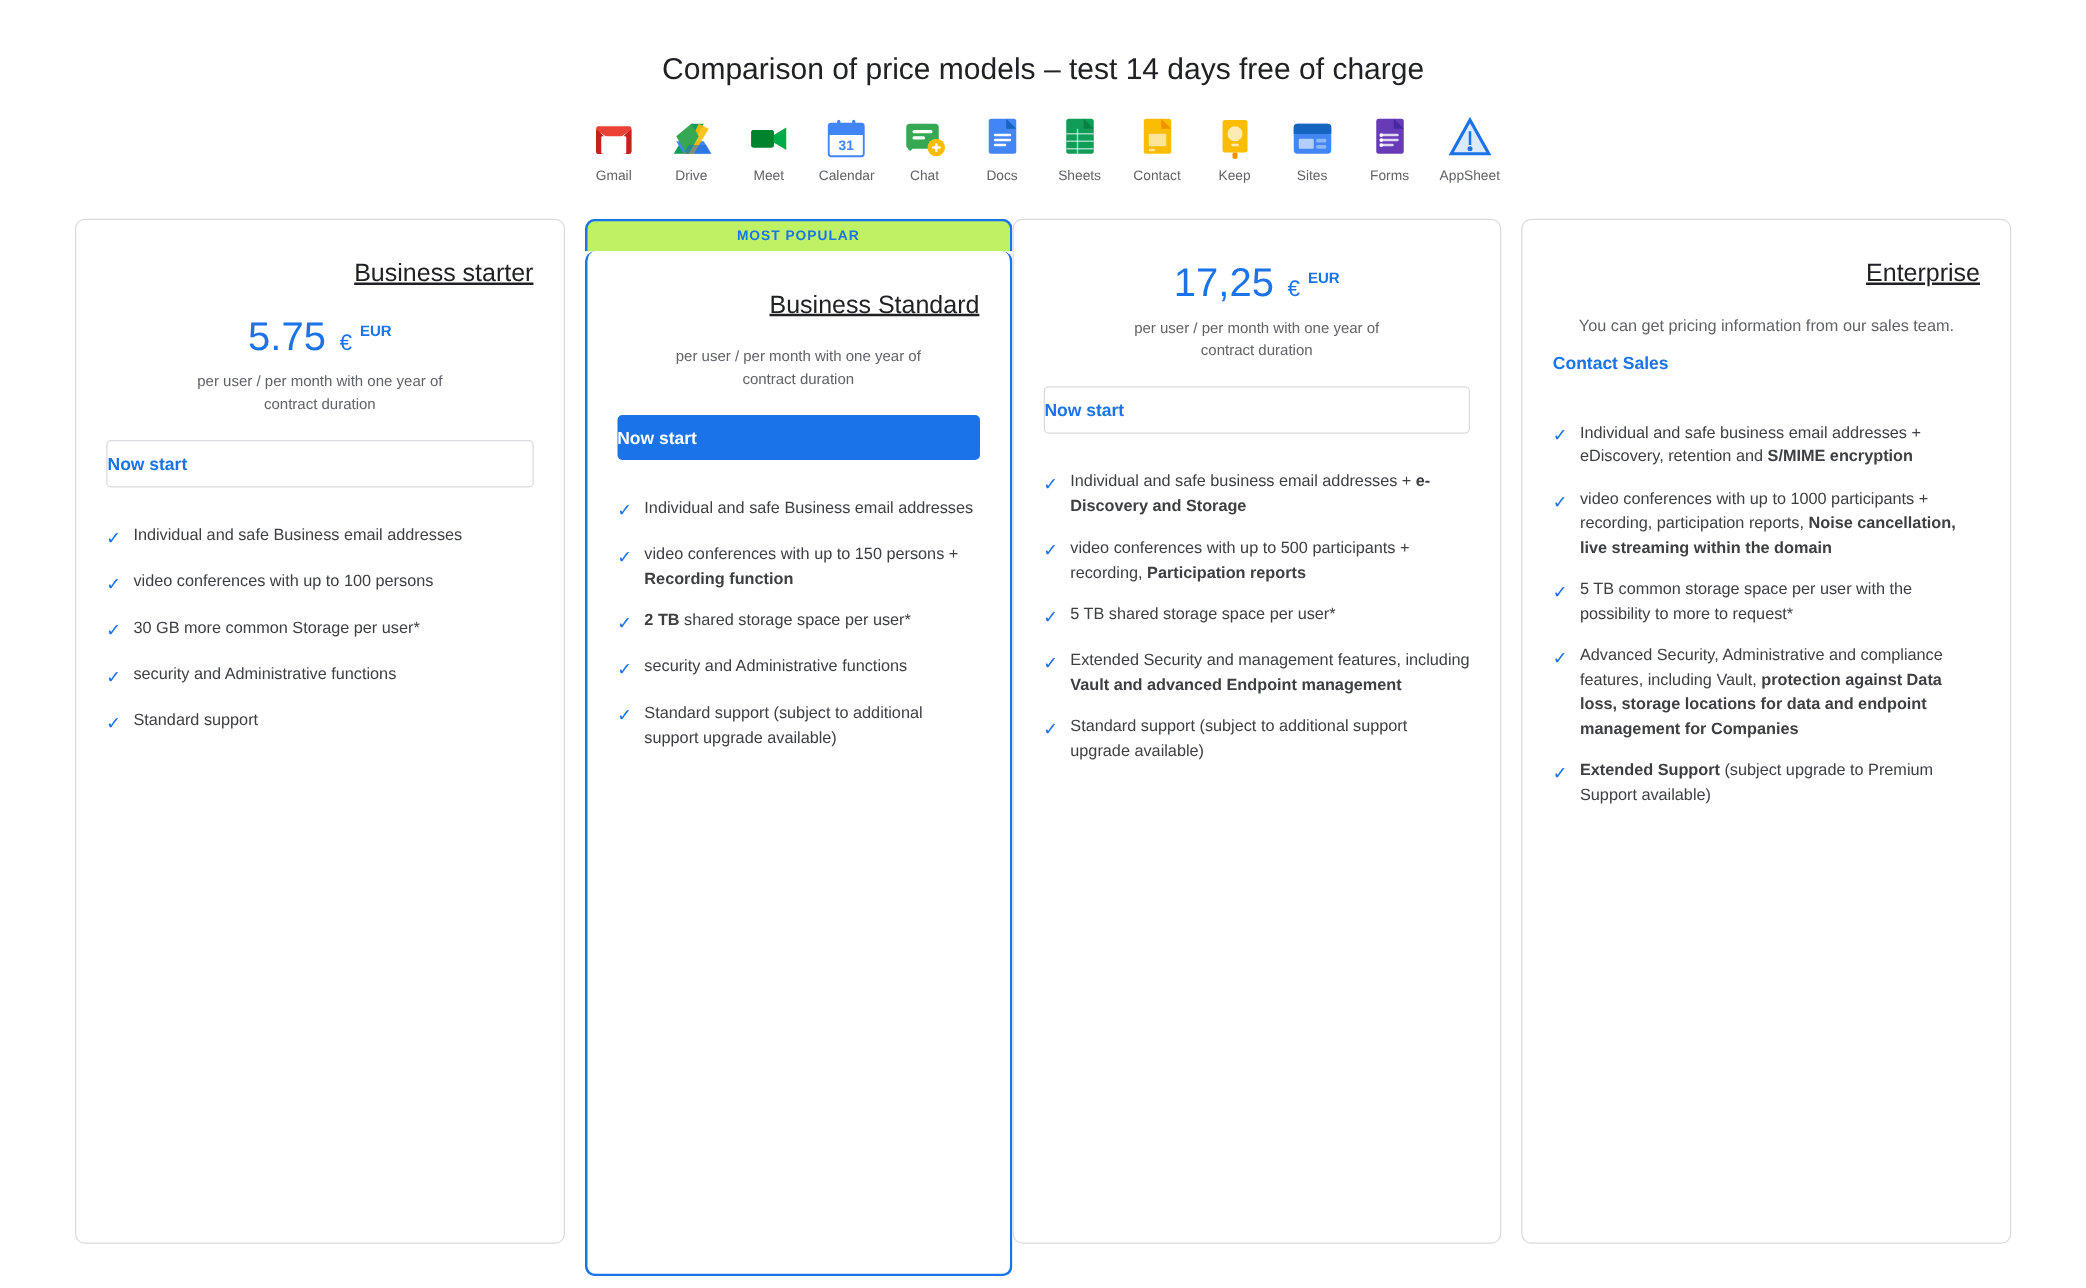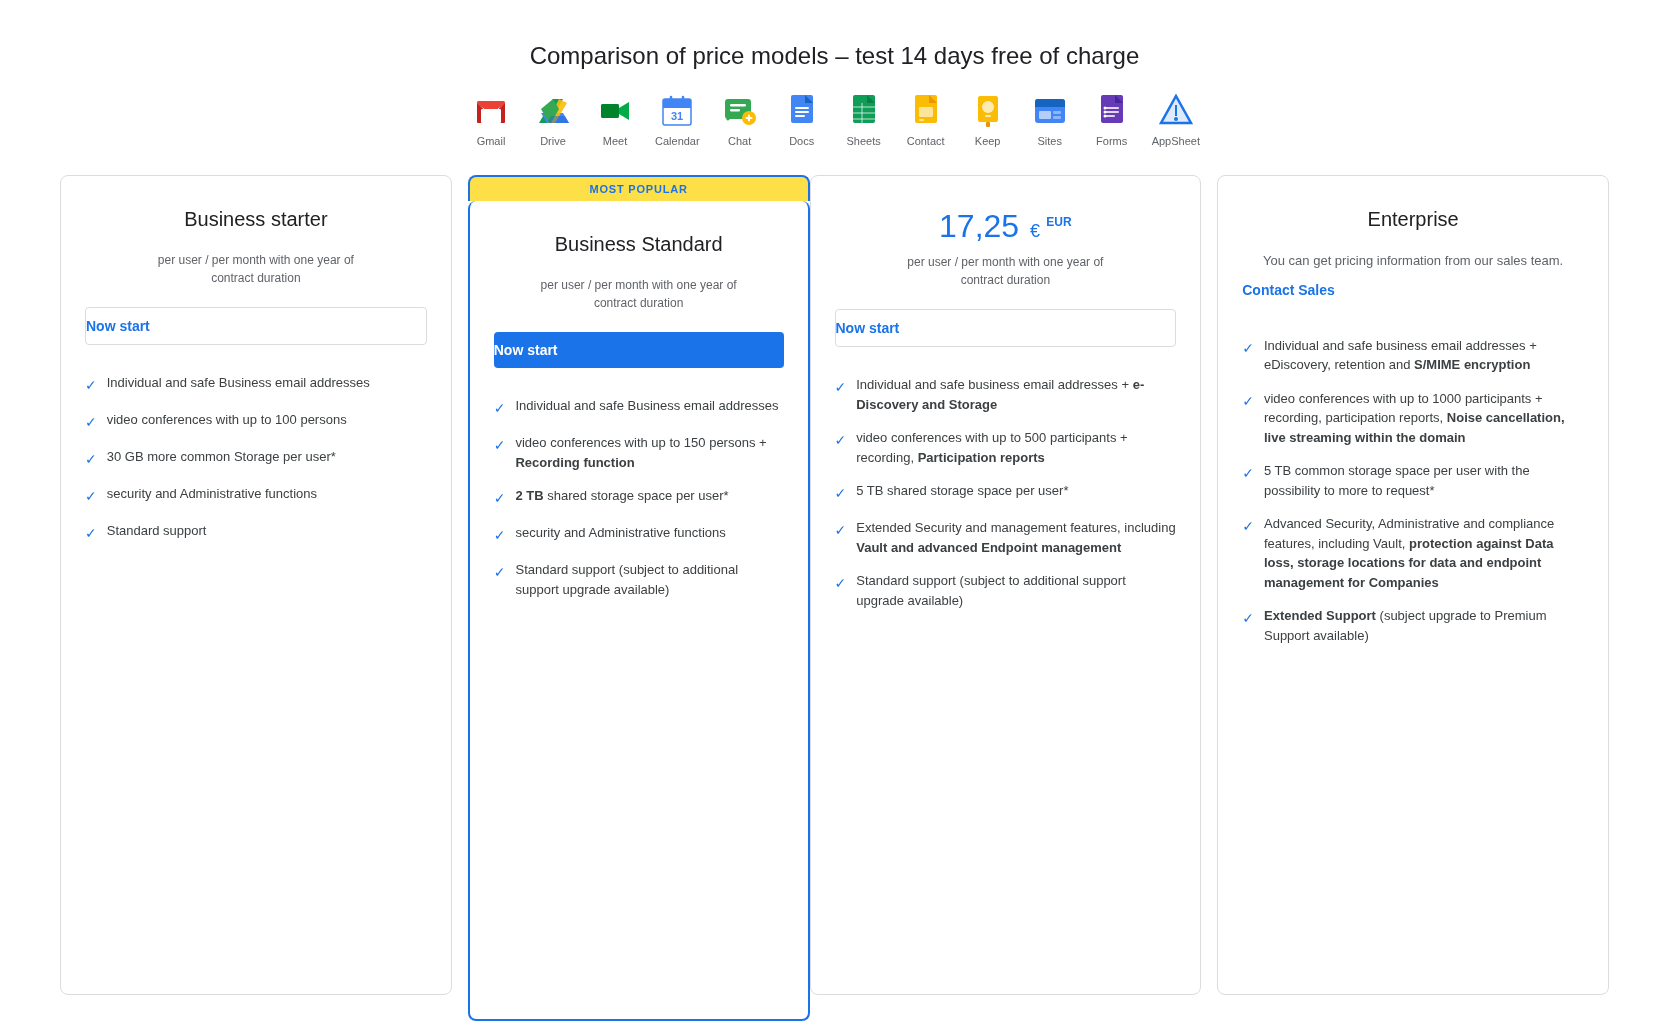--- a/index.html
+++ b/index.html
@@ -69,38 +69,39 @@
     .plan-card.popular {
       border: 2px solid #1a73e8;
       border-top: none;
     }
     .popular-wrapper {
       position: relative;
       flex: 1;
       margin-left: 16px;
     }
     .popular-badge {
-      background: #fde047;
+      background: #bef264;
       color: #1a73e8;
       font-size: 11px;
       font-weight: 700;
       text-align: center;
       padding: 6px;
       border-radius: 8px 8px 0 0;
       border: 2px solid #1a73e8;
       border-bottom: none;
       letter-spacing: 0.8px;
       text-transform: uppercase;
     }
     .plan-name {
       font-size: 20px;
       font-weight: 400;
-      text-align: center;
+      text-align: right;
       color: #202124;
       margin-bottom: 20px;
+      text-decoration: underline;
     }
     .plan-price-row {
       text-align: center;
       margin-bottom: 8px;
     }
     .plan-price {
       font-size: 32px;
       font-weight: 400;
       color: #1a73e8;
     }
@@ -336,20 +337,23 @@
         <circle cx="20" cy="28" r="2" fill="#1a73e8"></circle>
       </svg>
       <span>AppSheet</span>
     </div>
   </div>
 
   <div class="plans-container">
 
     <div class="plan-card">
       <h2 class="plan-name">Business starter</h2>
+      <div class="plan-price-row">
+        <span class="plan-price">5.75 <span class="plan-price-currency">€</span><span class="plan-price-eur"> EUR</span></span>
+      </div>
       <p class="plan-price-desc">per user / per month with one year of<br>contract duration</p>
       <button class="plan-cta">Now start</button>
       <ul class="plan-features">
         <li>
             <span class="check-icon">✓</span>
             <span>Individual and safe Business email addresses</span>
           </li>
         <li>
             <span class="check-icon">✓</span>
             <span>video conferences with up to 100 persons</span>

